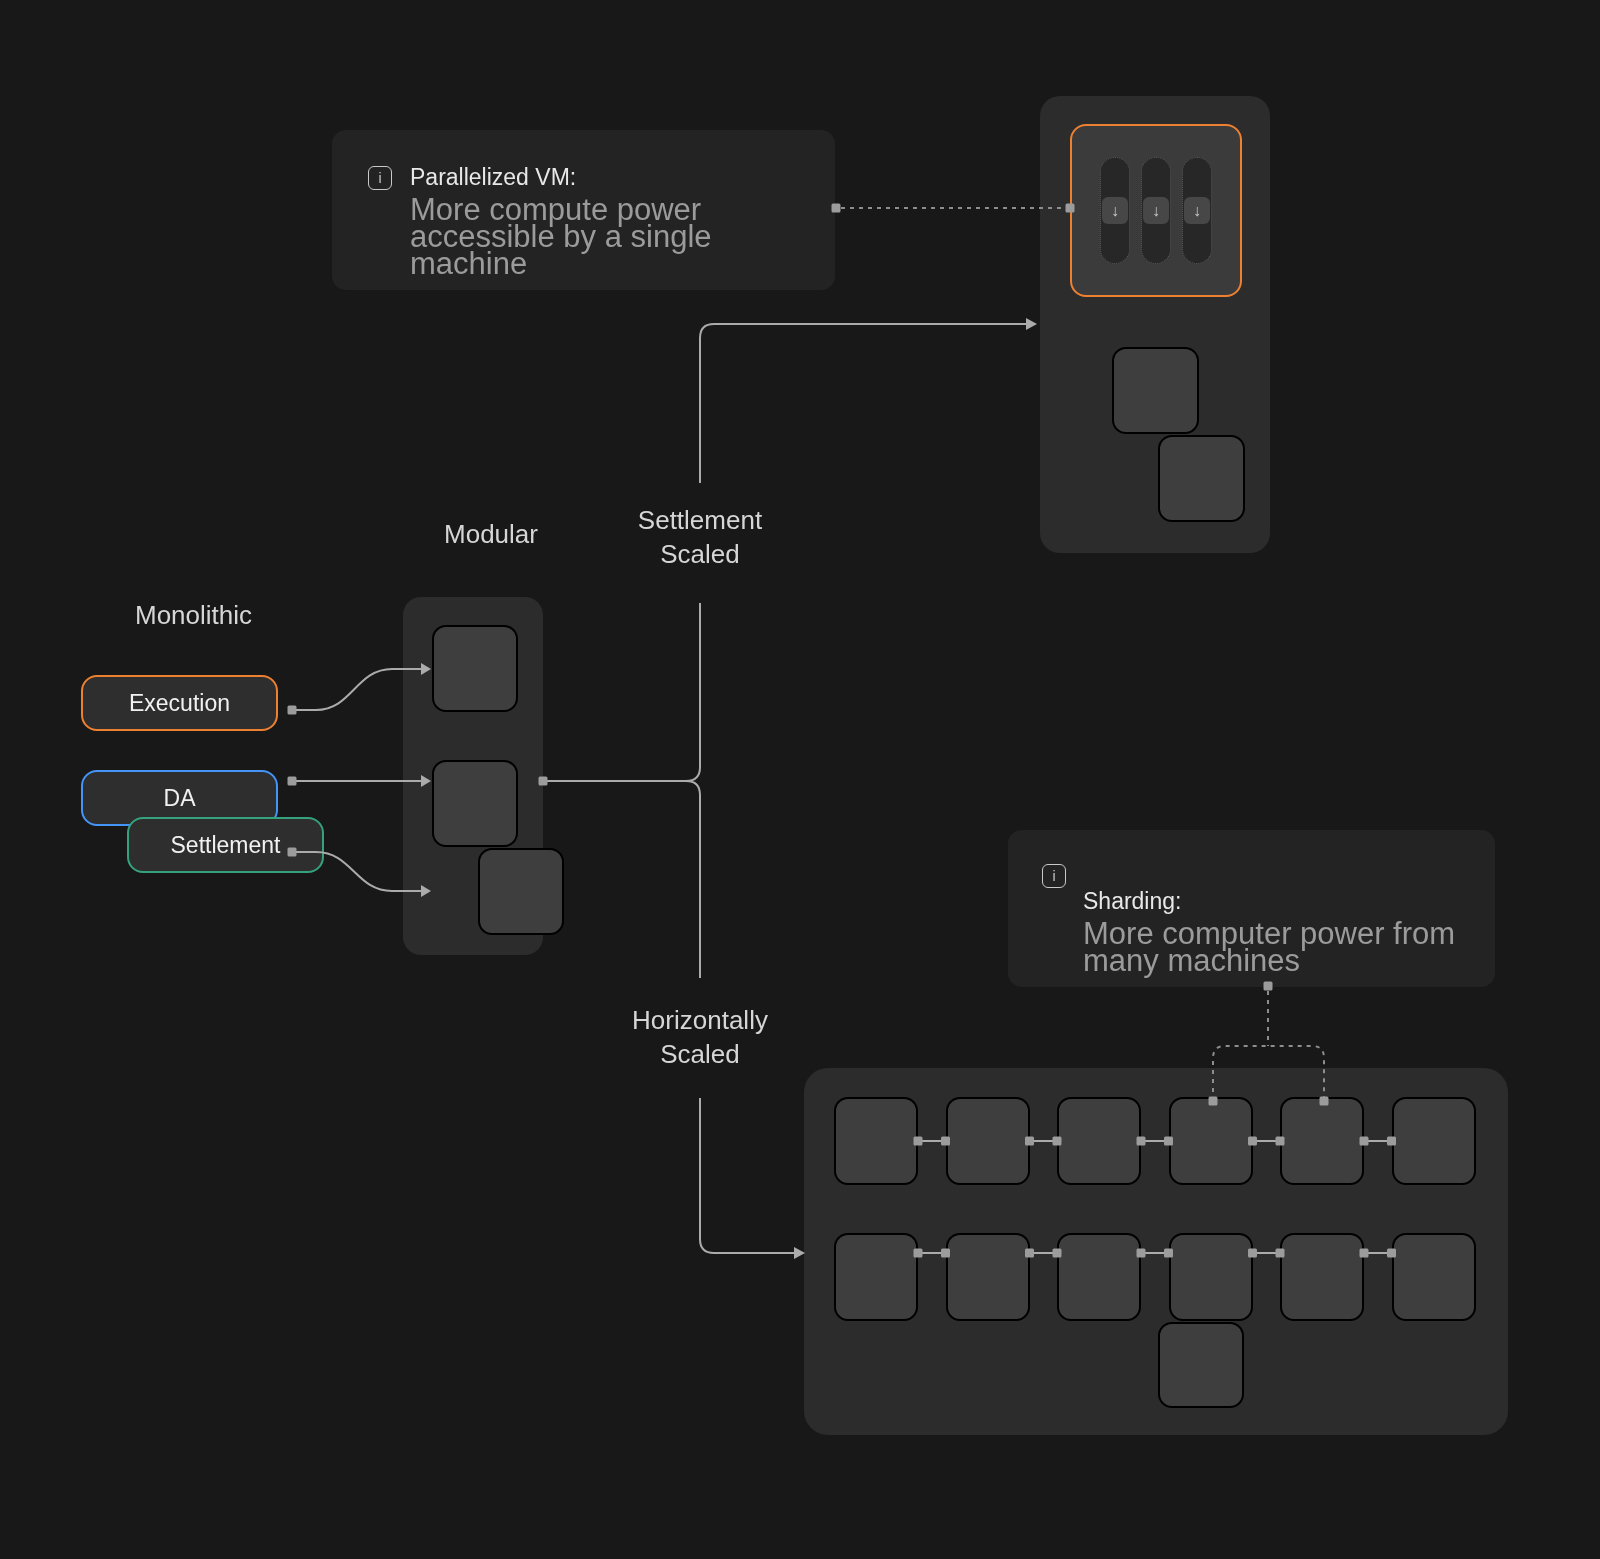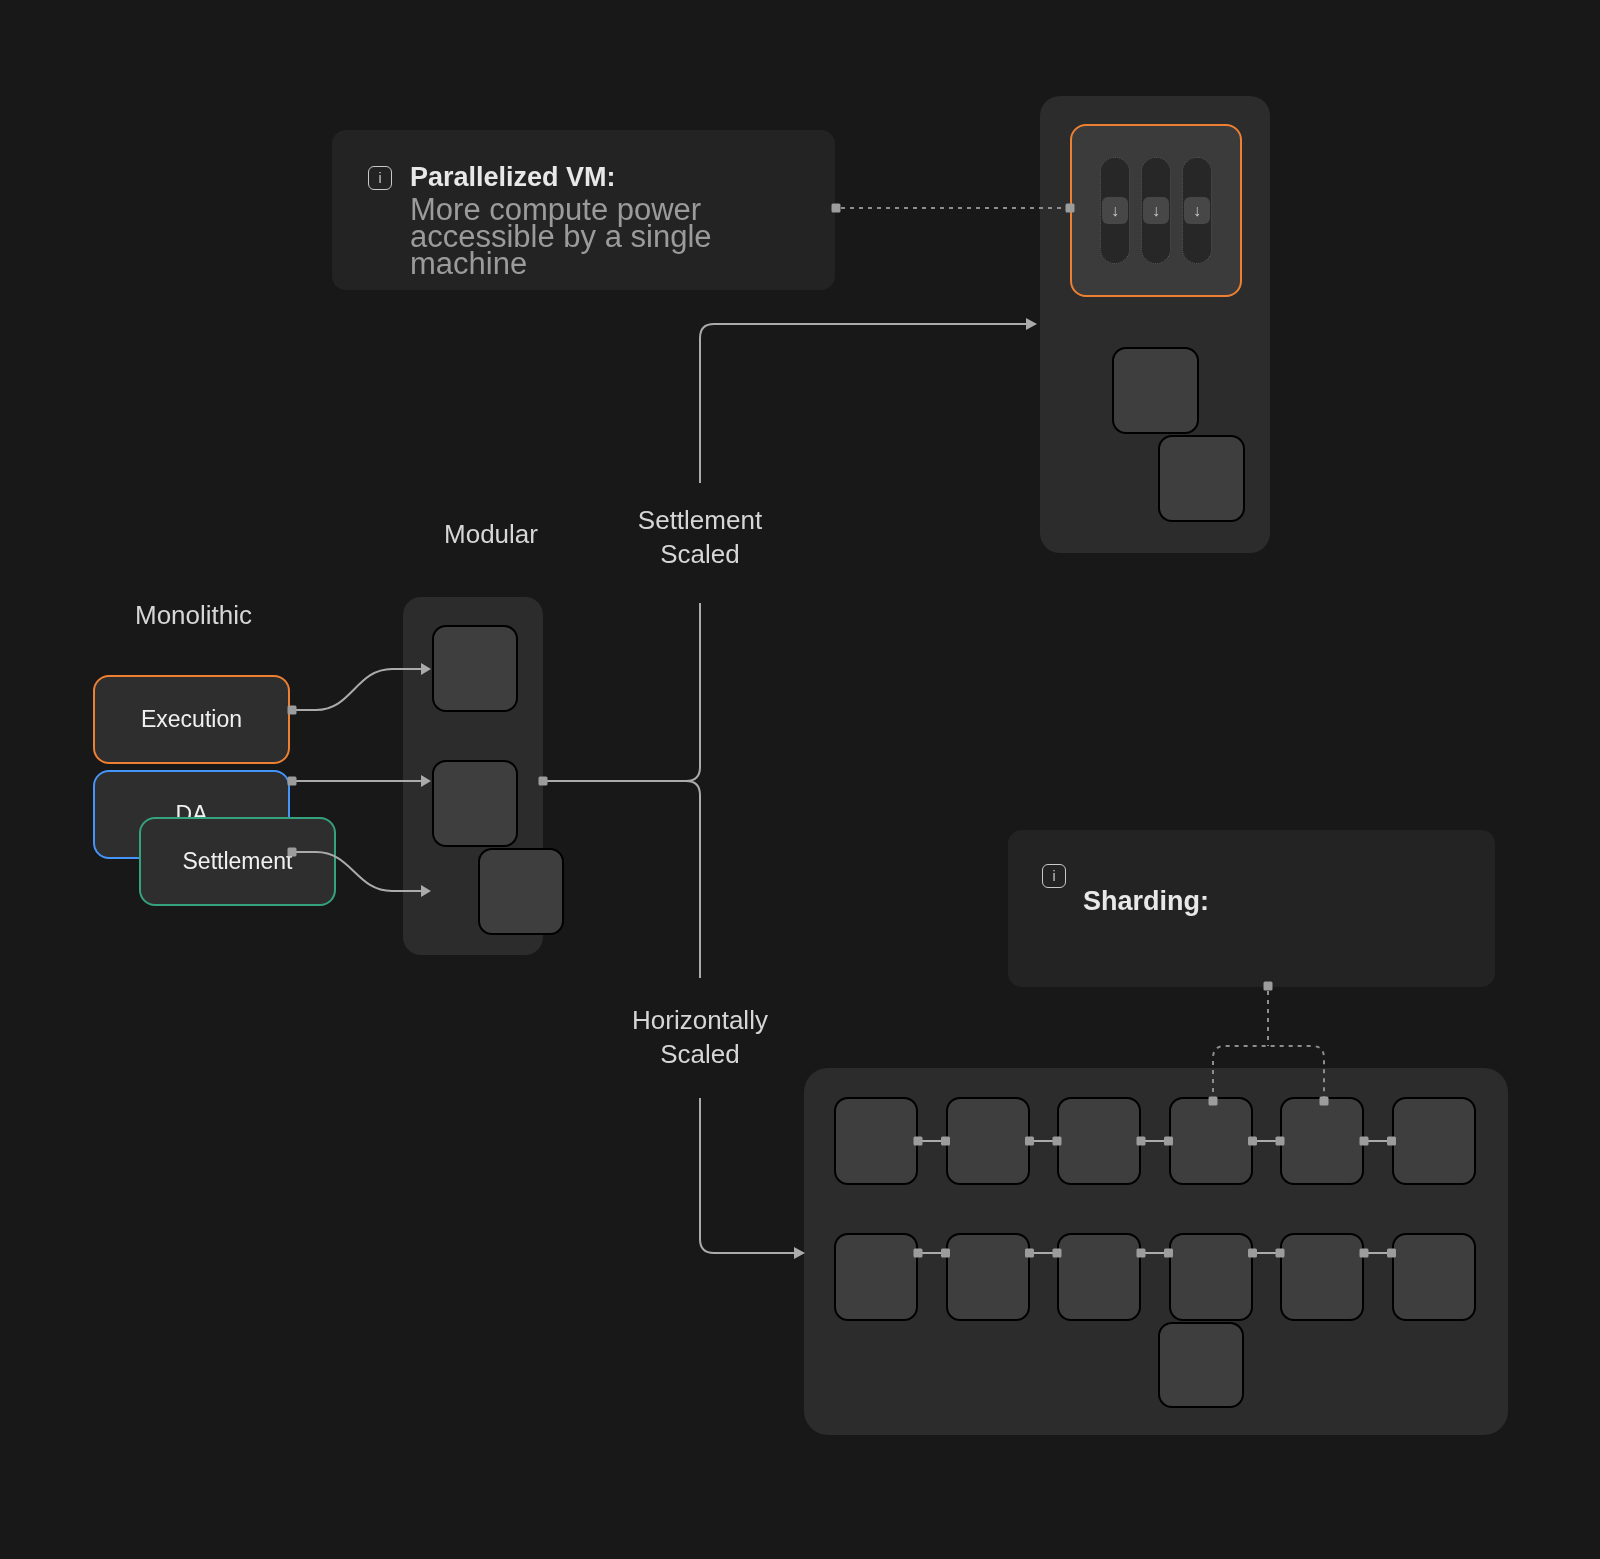--- a/index.html
+++ b/index.html
@@ -18,28 +18,28 @@
   #horizontal-panel{left:804px;top:1068px;width:704px;height:367px;border-radius:24px;}
   .info{position:absolute;background:var(--info-panel);border-radius:14px;}
   #info-vm{left:332px;top:130px;width:503px;height:160px;}
   #info-sharding{left:1008px;top:830px;width:487px;height:157px;}
   .info-icon{position:absolute;width:22px;height:22px;border:1.5px solid #C9C9C9;border-radius:6px;
              color:#C9C9C9;font-size:14px;display:flex;align-items:center;justify-content:center;}
   #info-vm .info-icon{left:36px;top:36px;}
   #info-sharding .info-icon{left:34px;top:34px;}
   .info-text{position:absolute;left:78px;top:31px;width:370px;}
   #info-sharding .info-text{left:75px;top:29px;width:395px;margin-top:26px;}
-  .info-title{font-size:27px;line-height:32px;color:var(--info-title-text);font-weight:bold;}
+  .info-title{font-size:23px;line-height:32px;color:var(--info-title-text);}
   .info-body{font-size:31px;line-height:27px;color:var(--info-body-text);margin-top:3px;}
   .heading{position:absolute;color:var(--heading-text);font-size:26px;text-align:center;line-height:34px;}
   #h-mono{left:95px;top:598px;width:197px;}
   #h-mod{left:421px;top:517px;width:140px;}
   #h-vert{left:600px;top:503px;width:200px;}
   #h-horiz{left:600px;top:995px;width:200px;margin-top:8px;}
-  .mono-card{position:absolute;left:93px;width:197px;height:89px;background:var(--mono-card);
+  .mono-card{position:absolute;left:81px;width:197px;height:56px;background:var(--mono-card);
              border:2px solid;border-radius:16px;box-sizing:border-box;display:flex;align-items:center;
              justify-content:center;font-size:23px;color:var(--label-text);}
   .b-orange{border-color:var(--orange);} .b-blue{border-color:var(--blue);margin-top:24px;} .b-green{border-color:var(--green);margin-left:46px;}
   .node{position:absolute;background:var(--node-fill);border:2px solid;border-radius:14px;box-sizing:border-box;}
   .vm-box{position:absolute;left:30px;top:28px;width:172px;height:173px;background:var(--vm-fill);
           border:2.5px solid var(--orange);border-radius:16px;box-sizing:border-box;}
   .vm-cols{position:absolute;inset:0;display:flex;gap:11px;align-items:center;justify-content:center;}
   .vm-pill{width:30px;height:107px;background:var(--pill-fill);border:1px dotted #5E5E5E;
            border-radius:15px;box-sizing:border-box;position:relative;}
   .vm-chip{position:absolute;left:1px;top:39px;width:26px;height:27px;background:var(--chip-fill);
@@ -66,20 +66,21 @@
       <div class="info-body">More compute power accessible by a single machine</div>
     </div>
   </div>
 
   <div class="info" id="info-sharding">
     <div class="info-icon">
       <span>i</span>
     </div>
     <div class="info-text">
       <div class="info-title">Sharding:</div>
+      <div class="info-body">More computer power from many machines</div>
     </div>
   </div>
 
   <div class="heading" id="h-mono">Monolithic</div>
   <div class="heading" id="h-mod">Modular</div>
   <div class="heading" id="h-vert">
     <div>Settlement</div>
     <div>Scaled</div>
   </div>
   <div class="heading" id="h-horiz">

